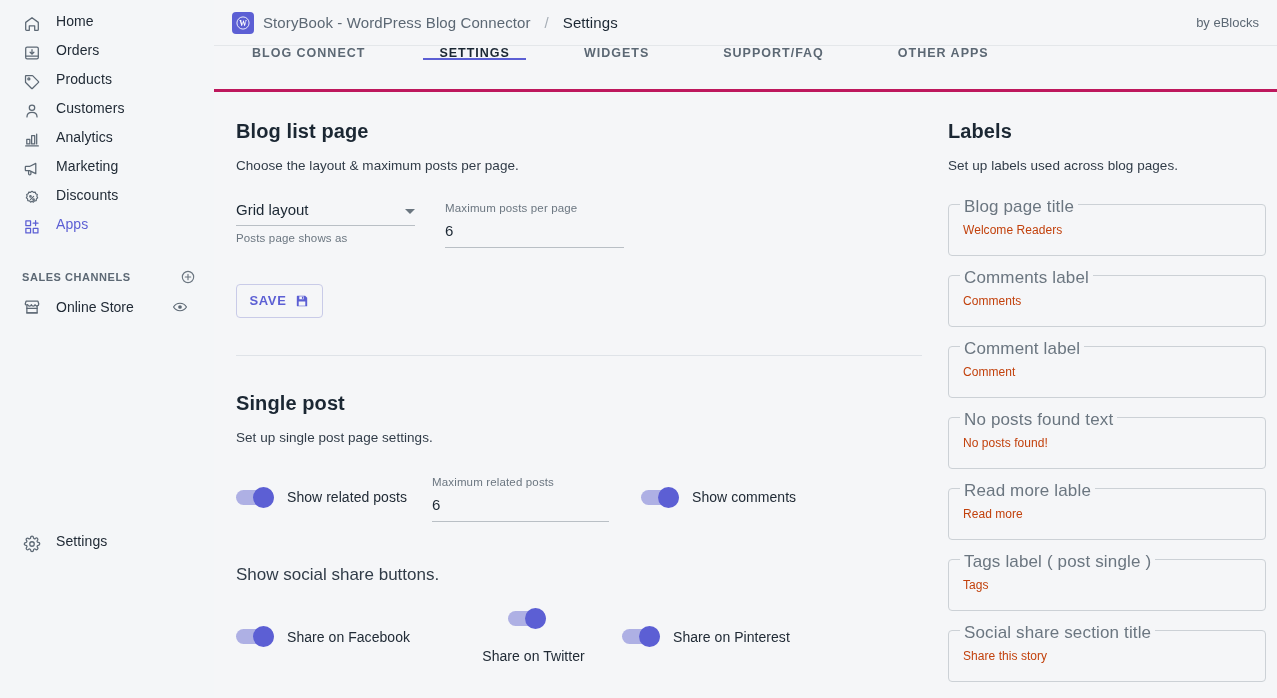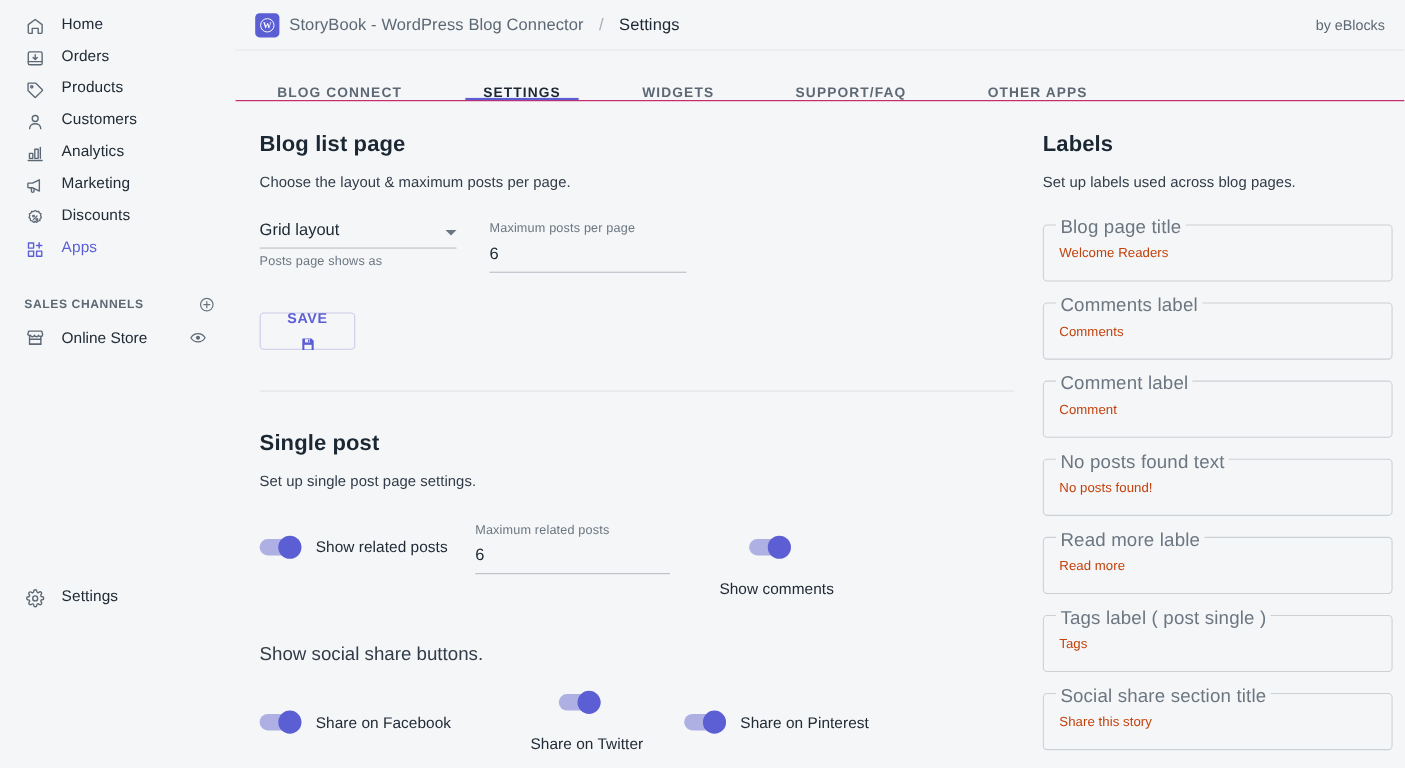--- a/index.html
+++ b/index.html
@@ -124,23 +124,23 @@
   .byline {
     margin-left: auto;
     font-size: 13px;
     color: #5c6874;
     padding-right: 6px;
   }
 
   .tabs {
     height: 46px;
     display: flex;
-    align-items: flex-end;
+    align-items: flex-start;
     padding-left: 22px;
-    border-bottom: 1px solid #be185d;
+    border-bottom: 3px solid #be185d;
   }
   .tab {
     position: relative;
     display: flex;
     align-items: center;
     padding: 0 16px;
     margin-right: 42px;
     font-size: 12.5px;
     font-weight: bold;
     letter-spacing: 1px;
@@ -236,21 +236,20 @@
     color: #5c5fd4;
     font-family: inherit;
     font-size: 13px;
     font-weight: bold;
     letter-spacing: .6px;
     display: flex;
     align-items: center;
     justify-content: center;
     gap: 9px;
     cursor: pointer;
-    flex-direction: column;
   }
 
   .divider {
     height: 1px;
     background: #dfe3e8;
     margin: 37px 0 0 0;
     width: 686px;
   }
 
   
@@ -536,21 +535,21 @@
               <span class="thumb"></span>
             </span>
             <span class="tg-label">Show related posts</span>
           </div>
 
           <div class="ufield num-field-2" style="margin-left:0">
             <span class="ufl">Maximum related posts</span>
             <span class="uval">6</span>
           </div>
 
-          <div class="toggle-row" style="margin-left:32px; padding-top:14px;flex-direction:column;">
+          <div class="toggle-row" style="margin-left:32px; padding-top:14px;">
             <span class="switch">
               <span class="track"></span>
               <span class="thumb"></span>
             </span>
             <span class="tg-label">Show comments</span>
           </div>
         </div>
 
         <p class="social-note" style="margin-top:43px;">Show social share buttons.</p>
 

